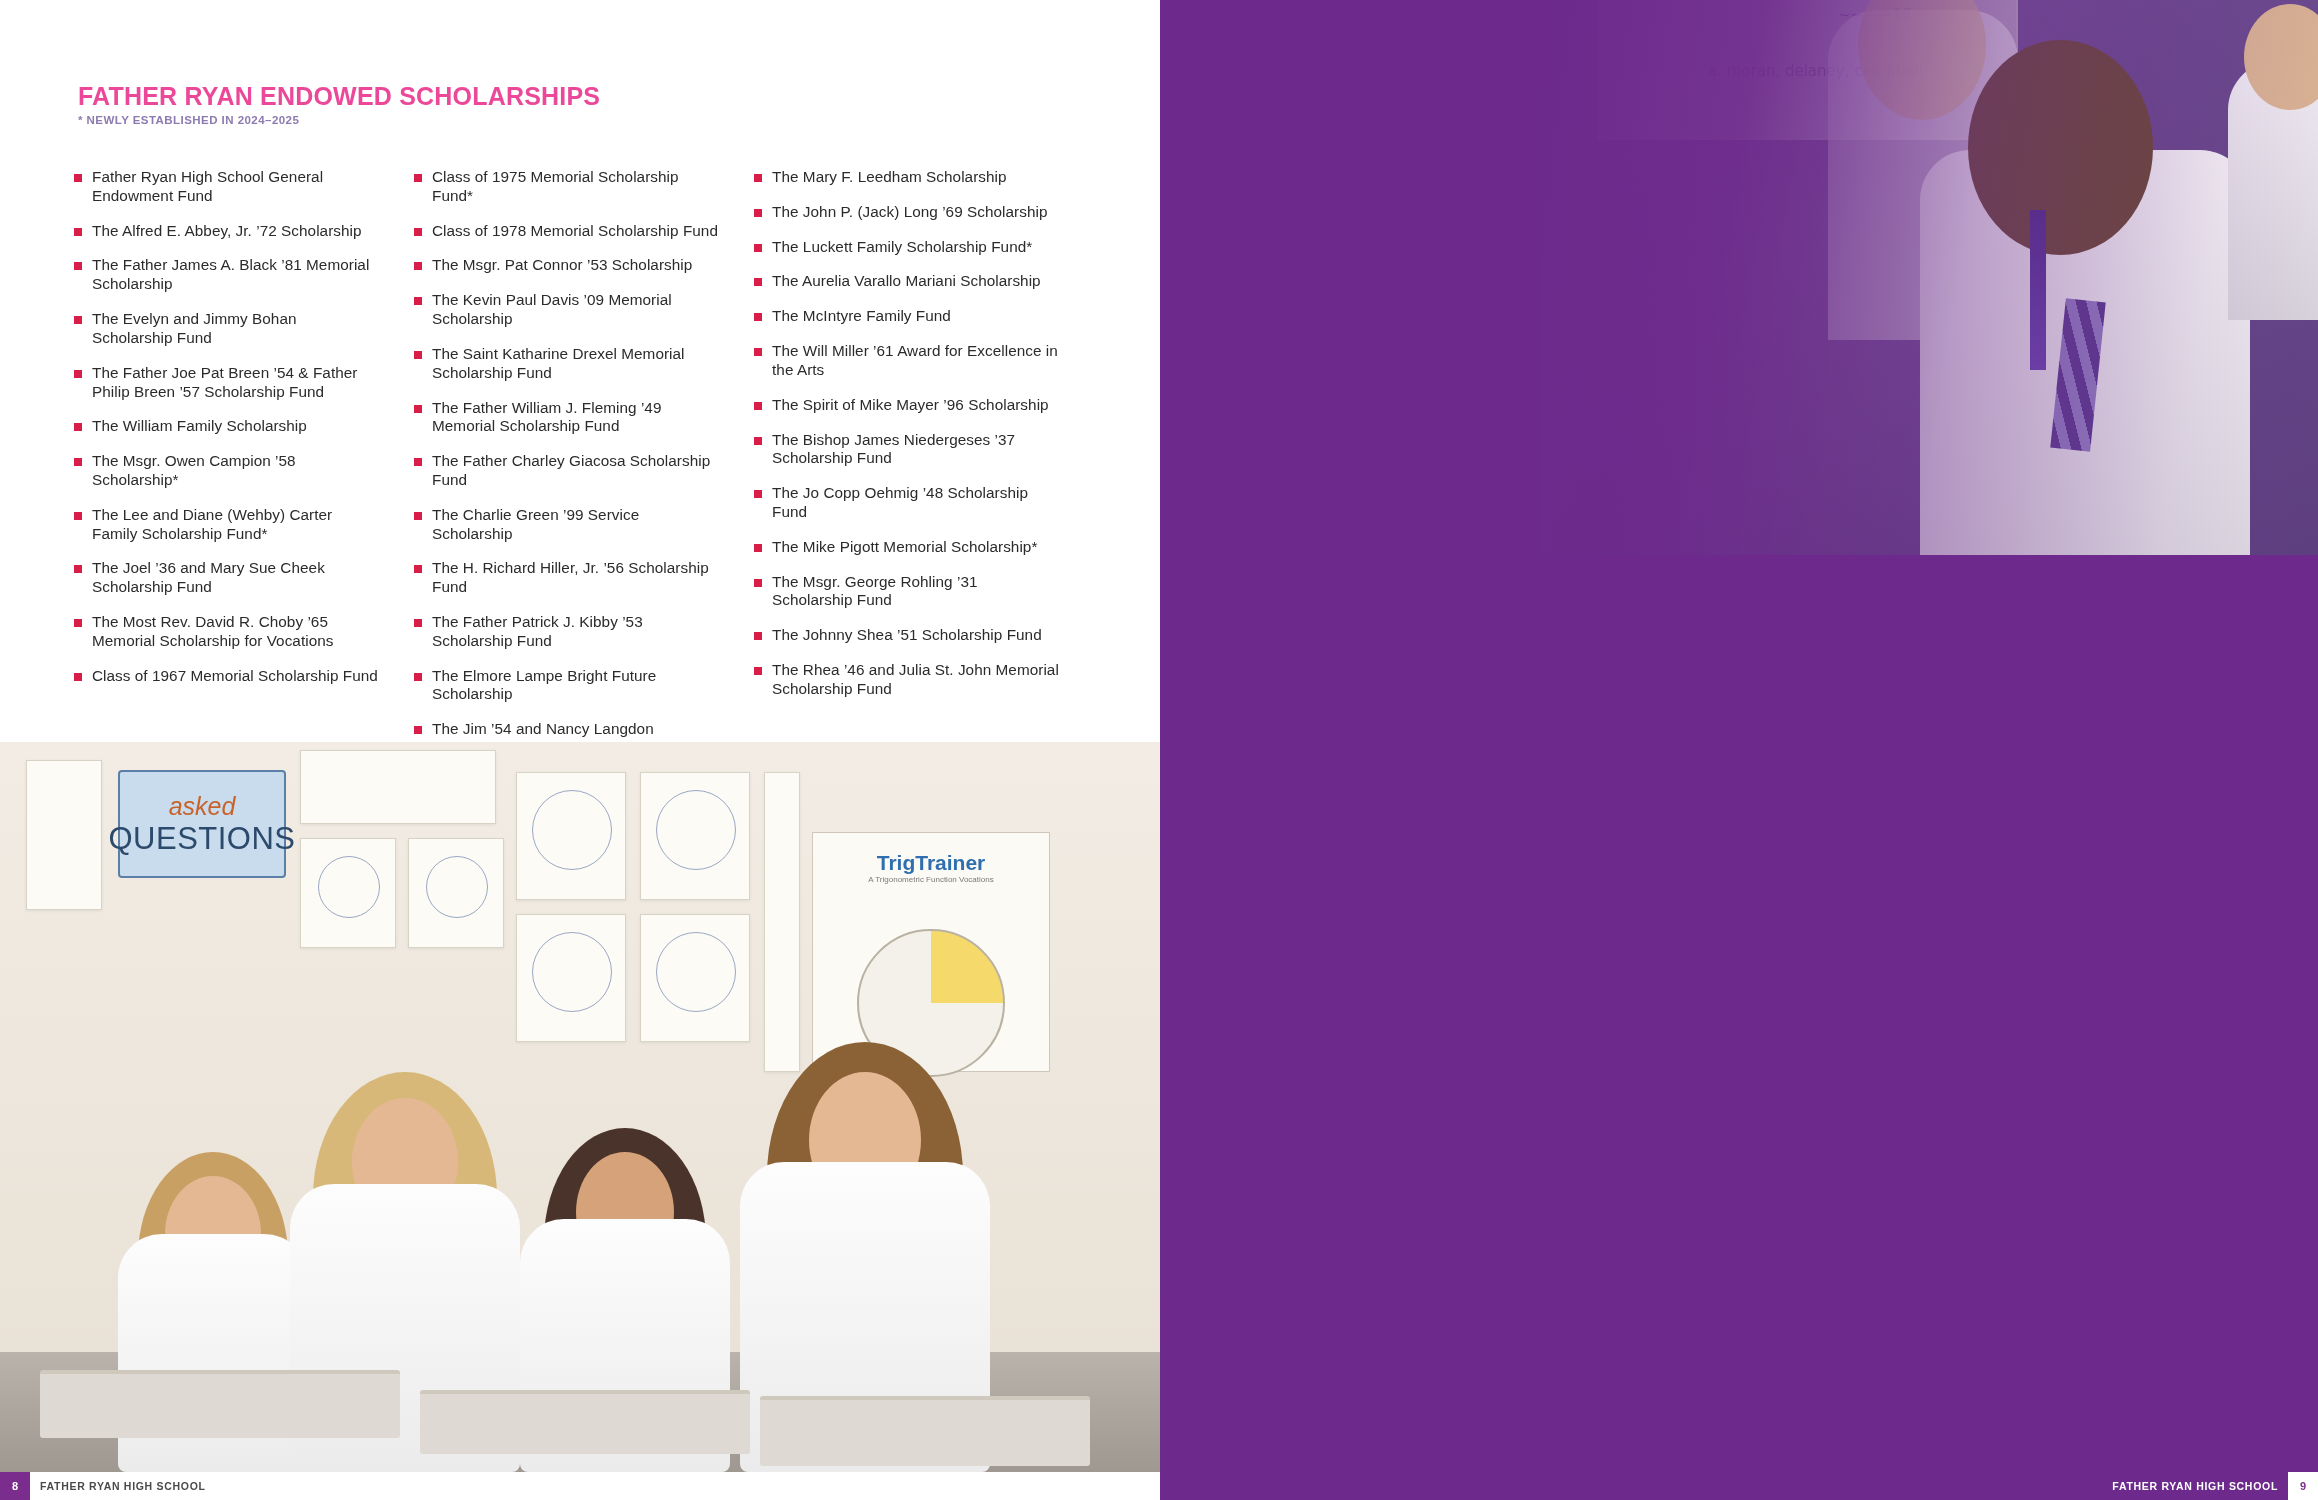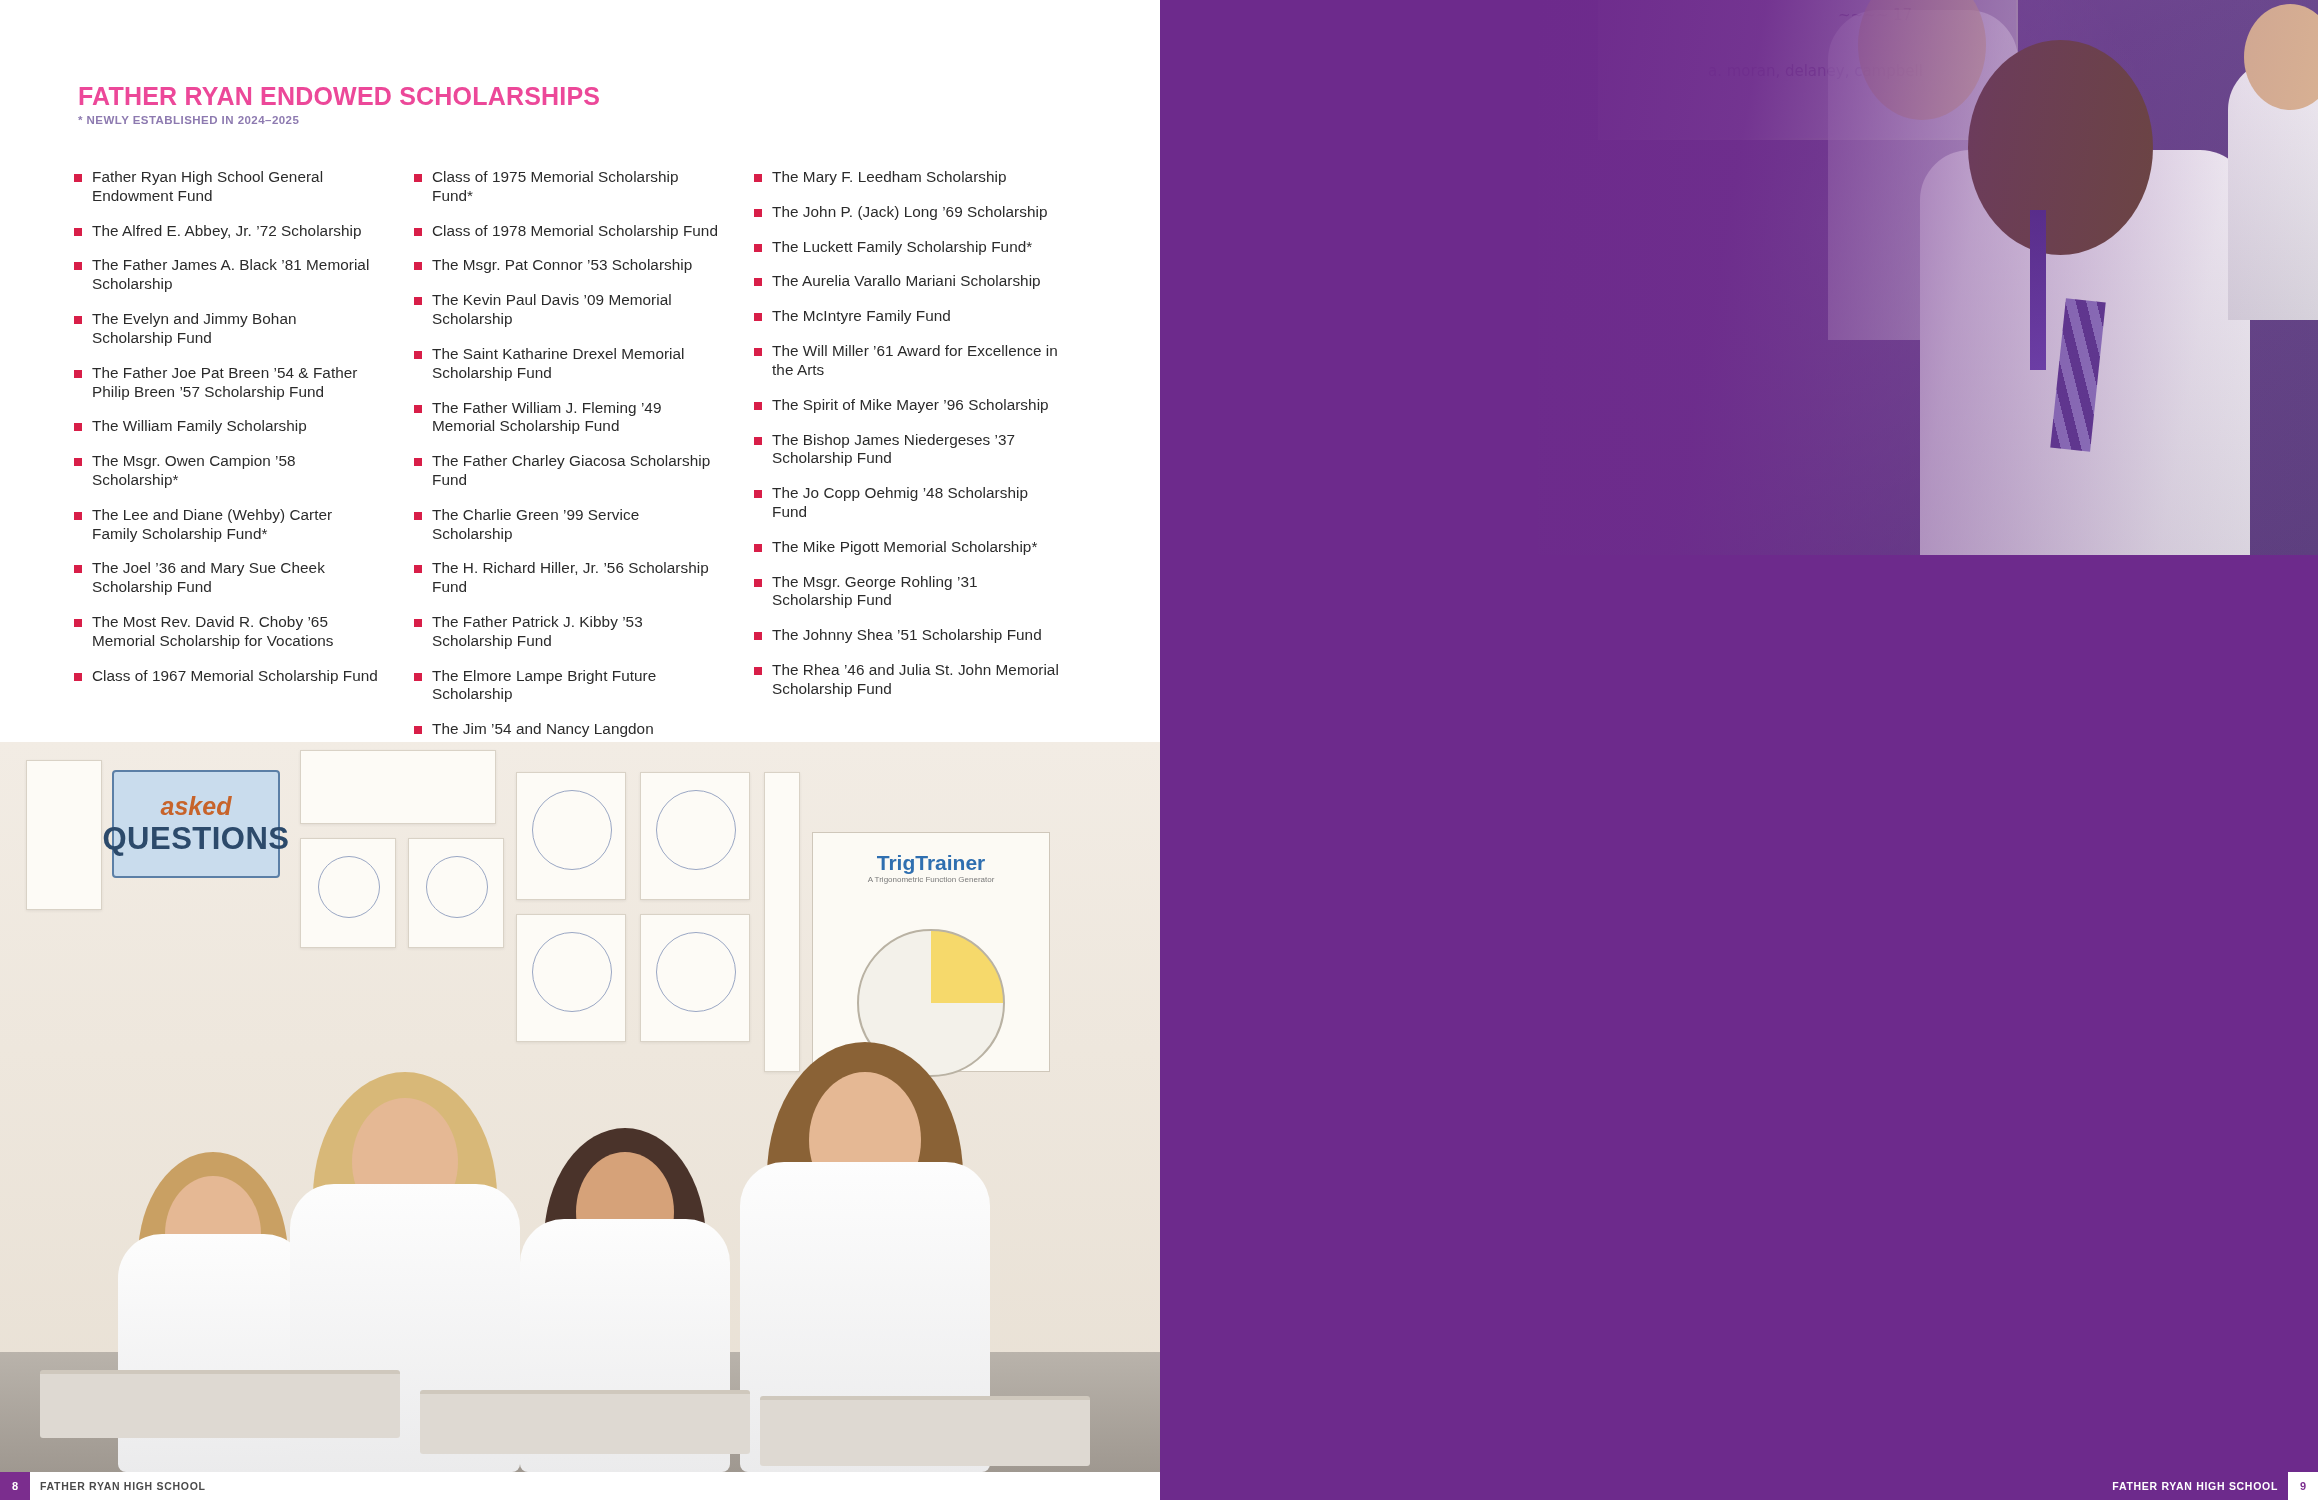--- a/index.html
+++ b/index.html
@@ -61,24 +61,24 @@
   }
   .cp-poster {
     position: absolute; background: #fdfbf6;
     border: 1px solid #d9d2c6;
     box-shadow: 0 1px 3px rgba(0,0,0,.07);
   }
   .cp-circ {
     position: absolute; border: 1.6px solid #9aa7c4; border-radius: 50%;
   }
   .cp-asked {
-    position: absolute; left: 112px; top: 28px; width: 168px; height: 108px;
+    position: absolute; left: 118px; top: 28px; width: 168px; height: 108px;
     background: #c9dced; border: 2px solid #5b7fa6; border-radius: 4px;
     display: flex; flex-direction: column; align-items: center;
-    justify-content: center; color: #2c4a6b; font-weight: 700;
+    justify-content: center; color: #2c4a6b; font-weight: 400;
   }
   .cp-asked .a1 { font-size: 25px; color: #c7632a; font-style: italic; }
   .cp-asked .a2 { font-size: 31px; letter-spacing: .5px; }
   .cp-trig {
     position: absolute; left: 812px; top: 90px; width: 238px; height: 240px;
     background: #fcfaf4; border: 1px solid #cfc7ba;
   }
   .cp-trig .t-title { text-align: center; font-size: 21px; color: #2f6fb0;
     font-weight: 700; padding-top: 18px; }
   .cp-trig .t-sub { text-align: center; font-size: 8px; color: #7a7a7a; }
@@ -256,21 +256,21 @@
       <div class="cp-circ" style="left:318px; top:114px; width:62px; height:62px;"></div>
       <div class="cp-circ" style="left:426px; top:114px; width:62px; height:62px;"></div>
 
       <div class="cp-asked">
         <span class="a1">asked</span>
         <span class="a2">QUESTIONS</span>
       </div>
 
       <div class="cp-trig">
         <div class="t-title">TrigTrainer</div>
-        <div class="t-sub">A Trigonometric Function Generator</div>
+        <div class="t-sub">A Trigonometric Function Vocations</div>
         <div class="cp-wheel"></div>
       </div>
 
       <div class="cp-floor"></div>
 
       <div class="student" style="left:118px; width:190px; height:330px;">
         <div class="st-hair" style="top:10px; width:150px; height:210px; background:#c9a063;"></div>
         <div class="st-head" style="top:34px; width:96px;  height:116px;"></div>
         <div class="st-shirt"></div>
       </div>

